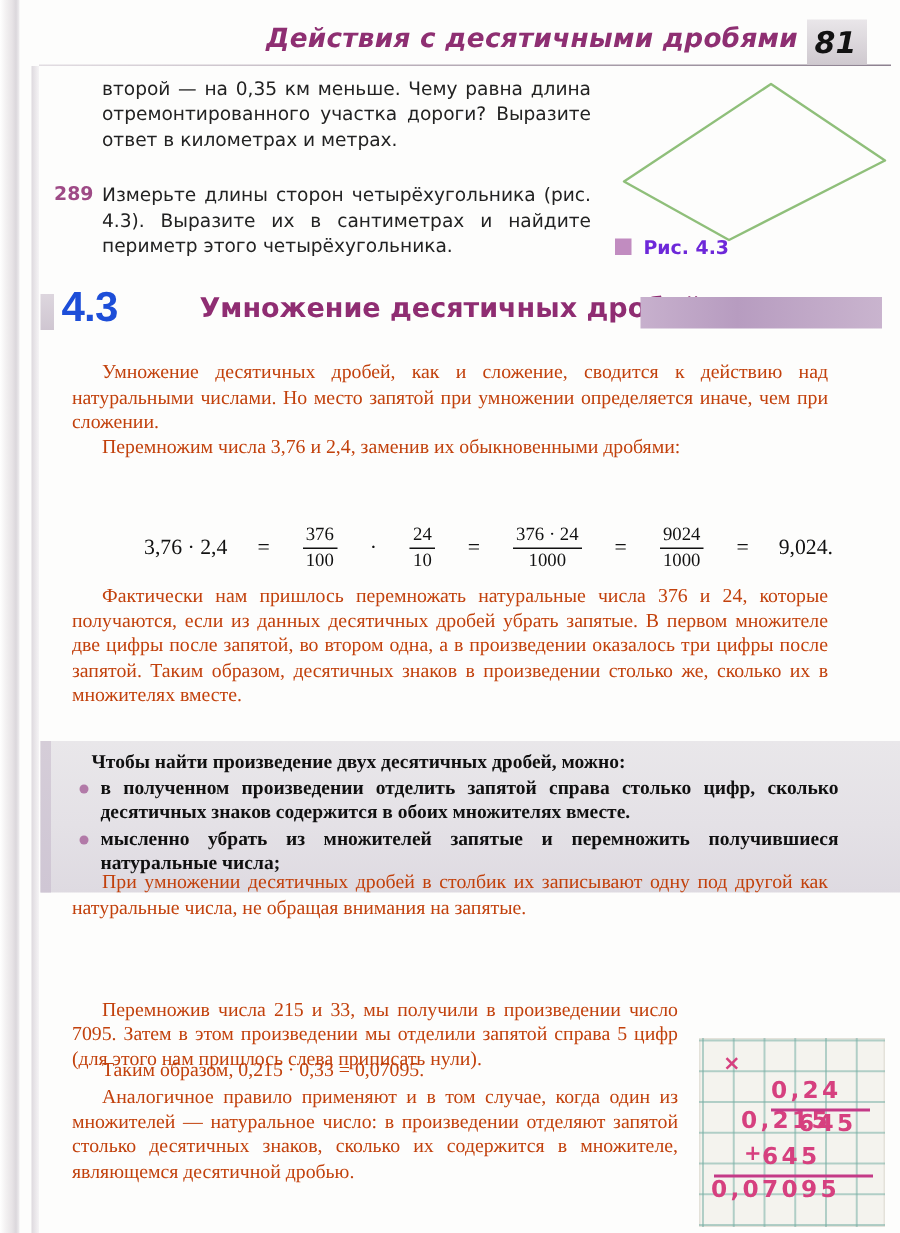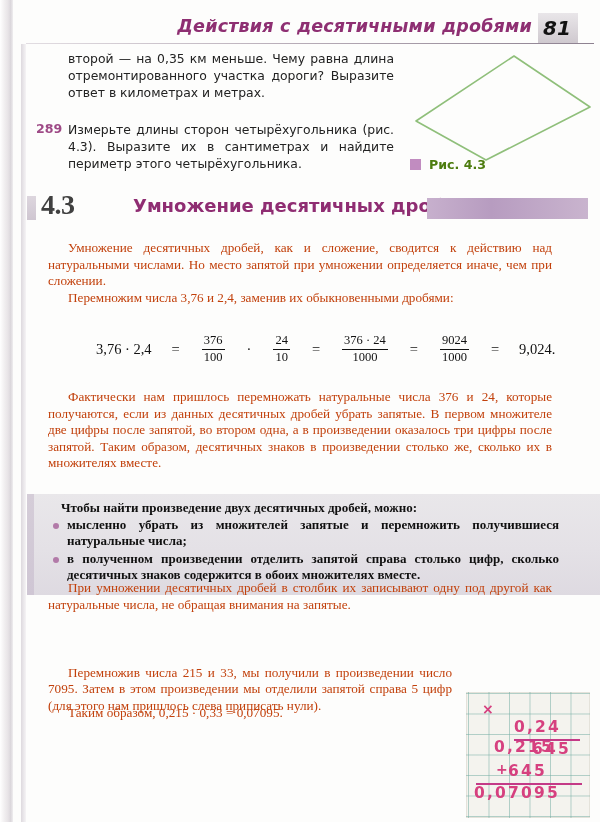--- a/index.html
+++ b/index.html
@@ -145,21 +145,21 @@
   }
   .fig-cap-sq {
     width: 11px;
     height: 11px;
     background: #c18cc0;
   }
   .fig-cap-txt {
     font-family: "DejaVu Sans", sans-serif;
     font-weight: bold;
     font-size: 12.6px;
-    color: #4d7c0f;
+    color: #6d28d9;
   }
 
   
   .sec-head {
     position: absolute;
     left: 27px;
     top: 192px;
     right: 6px;
     height: 34px;
   }
@@ -168,24 +168,24 @@
     left: 0;
     top: 4px;
     width: 9px;
     height: 24px;
     background: linear-gradient(to bottom, #ddd6de, #cfc6d1);
   }
   .sec-num {
     position: absolute;
     left: 14px;
     top: -3px;
-    font-family: Liberation Serif, serif;
+    font-family: Liberation Sans, sans-serif;
     font-weight: bold;
     font-size: 28px;
-    color: #404040;
+    color: #1d4ed8;
     letter-spacing: -.5px;
     text-align: right;
   }
   .sec-title {
     position: absolute;
     left: 66px;
     top: 3px;
     font-family: "DejaVu Sans", sans-serif;
     font-weight: bold;
     font-size: 18px;
@@ -226,21 +226,21 @@
     gap: 20px;
     white-space: nowrap;
   }
   .frac {
     display: inline-flex;
     flex-direction: column;
     align-items: center;
     vertical-align: middle;
     line-height: 1.08;
     font-size: 12.5px;
-    margin: 0 2px;
+    margin: 16px 2px;
   }
   .frac .num { padding: 0 2px 0px 2px; }
   .frac .bar {
     display: block;
     width: 100%;
     height: 1px;
     background: #111;
     margin: 1px 0;
   }
   .frac .den { padding: 0px 2px 0 2px; }
@@ -415,25 +415,25 @@
   <div class="serif-par" style="left:48px; top:350px; width:504px;margin-top:39px;">
     <p>Фактически нам пришлось перемножать натуральные числа 376 и 24, которые получаются, если из данных десятичных дробей убрать запятые. В первом множителе две цифры после запятой, во втором одна, а в произведении оказалось три цифры после запятой. Таким образом, десятичных знаков в произведении столько же, сколько их в множителях вместе.</p>
   </div>
 
   <div class="rulebox">
     <div class="rulebox-stripe"></div>
     <div class="rulebox-inner">
       <div class="rulebox-lead">Чтобы найти произведение двух десятичных дробей, можно:</div>
       <div class="rb-item">
         <span class="rb-bullet"></span>
-        <span>мысленно убрать из множителей запятые и перемножить получившиеся натуральные числа;</span>
+        <span>в полученном произведении отделить запятой справа столько цифр, сколько десятичных знаков содержится в обоих множителях вместе.</span>
       </div>
       <div class="rb-item">
         <span class="rb-bullet"></span>
-        <span>в полученном произведении отделить запятой справа столько цифр, сколько десятичных знаков содержится в обоих множителях вместе.</span>
+        <span>мысленно убрать из множителей запятые и перемножить получившиеся натуральные числа;</span>
       </div>
     </div>
   </div>
 
   <div class="serif-par" style="left:48px; top:580px; width:504px;">
     <p>При умножении десятичных дробей в столбик их записывают одну под другой как натуральные числа, не обращая внимания на запятые.</p>
   </div>
 
 
   <div class="serif-par" style="left:48px; top:648px; width:504px;">
@@ -441,20 +441,23 @@
     <p style="width:404px;">Перемножив числа 215 и 33, мы получили в произведении число 7095. Затем в этом произведении мы отделили запятой справа 5 цифр (для этого нам пришлось слева приписать нули).</p>
   </div>
 
   <div class="serif-par" style="left:48px; top:705px; width:404px; text-align:left;">
     <p>
       <span>Таким образом,</span>
       <span>0,215 · 0,33 = 0,07095.</span>
     </p>
   </div>
 
+  <div class="serif-par" style="left:48px; top:723px; width:404px;">
+    <p>Аналогичное правило применяют и в том случае, когда один из множителей — натуральное число: в произведении отделяют запятой столько десятичных знаков, сколько их содержится в множителе, являющемся десятичной дробью.</p>
+  </div>
 
   <div class="gridfig">
     <div class="lines"></div>
     <div class="colmath">
 
       <span class="cm-op" style="left:10px; top:2px;">×</span>
       <span class="cm-row" style="left:22px; top:0px;margin-top:40px;">0,215</span>
 
       <span class="cm-row" style="left:42px; top:20px;">0,24</span>
       <span class="cm-rule" style="left:42px; top:41px; width:66px;"></span>

